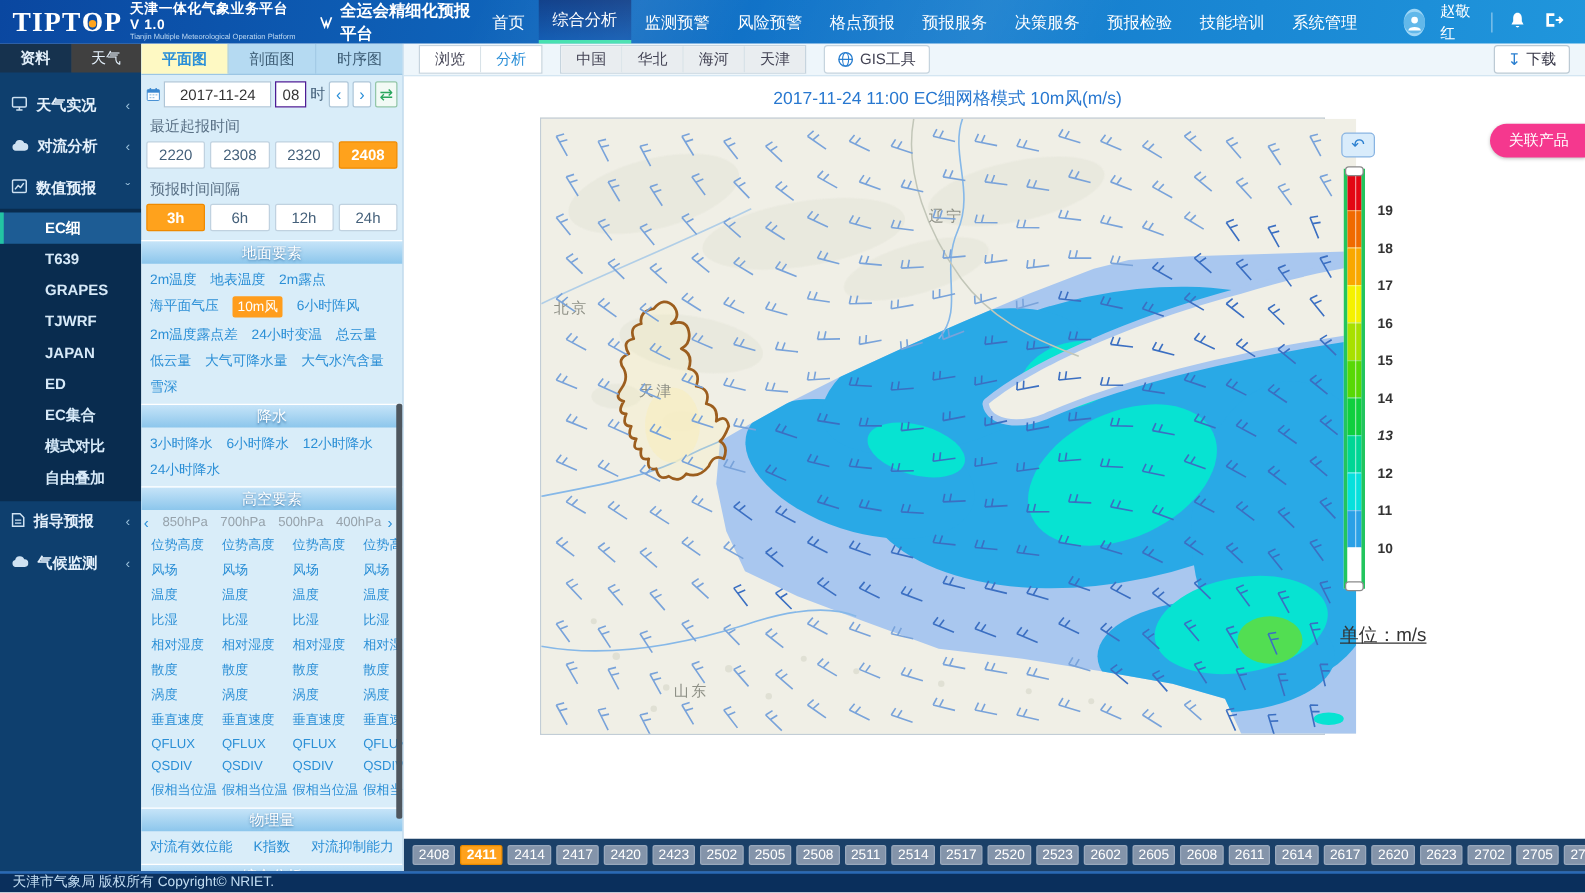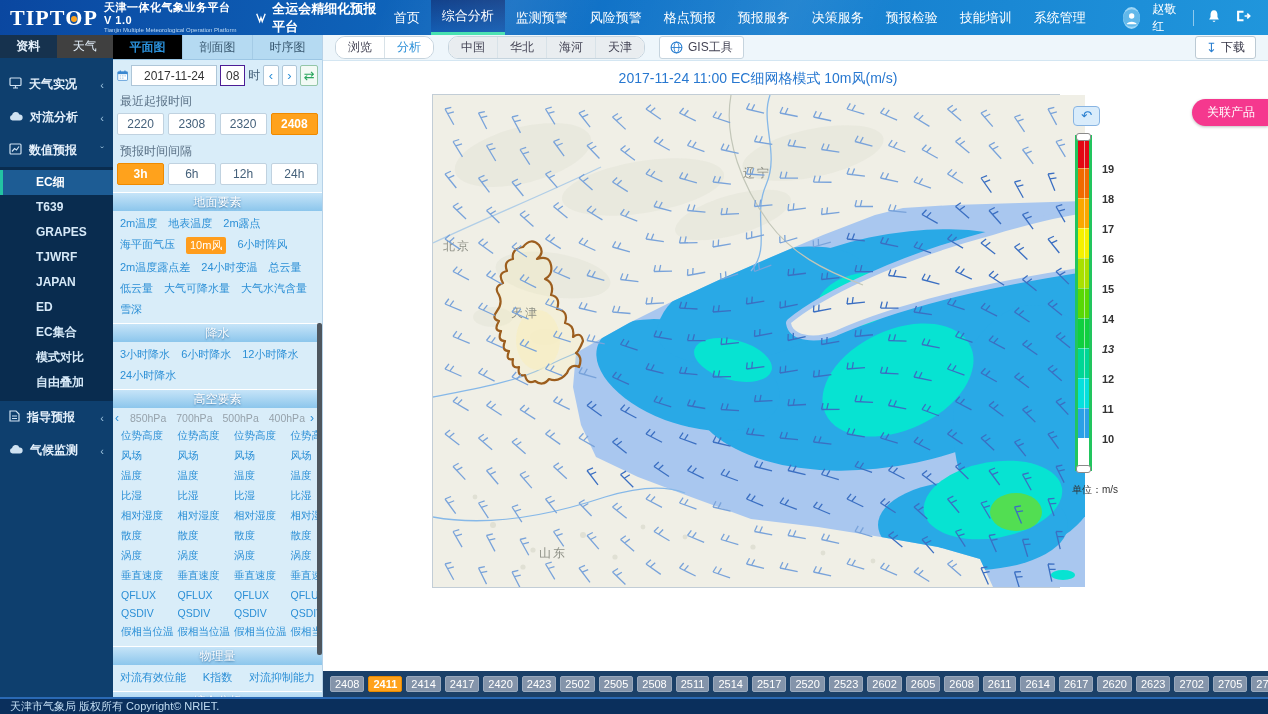--- a/index.html
+++ b/index.html
@@ -41,21 +41,21 @@
 .chev { margin-left:auto; font-size:11px; color:#9cc2dd; }
 .side-sub { background:#092c4f; padding:3px 0 6px; }
 .side-sub-item { height:25px; line-height:25px; padding-left:36px; font-size:12px; color:#d6e9f8; font-weight:bold; cursor:pointer; }
 .side-sub-item.selected { background:#1d5c94; border-left:3px solid #23c3a3; padding-left:33px; color:#fff; }
 
 
 .panel { width:210px; flex-shrink:0; background:#d9edf9; position:relative; overflow:hidden; border-right:1px solid #b6d2e8; }
 .panel-tabs { display:flex; height:25px; background:#b5daf2; border-bottom:1px solid #9cc6e4; }
 .panel-tab { flex:1; text-align:center; line-height:24px; font-size:12px; color:#3a5a72; border-right:1px solid #a4cbe6; cursor:pointer; }
 .panel-tab:last-child { border-right:none; }
-.panel-tab.active { background:#000000; color:#2a8fd8; font-weight:bold; }
+.panel-tab.active { background:#fef9c3; color:#2a8fd8; font-weight:bold; }
 .date-row { display:flex; align-items:center; gap:3px; padding:5px 4px 4px; }
 .date-input { width:86px; height:21px; border:1px solid #aec6d8; background:#fff; font-size:12px; text-align:center; color:#333; font-family:inherit; }
 .hour-input { width:25px; height:21px; border:1px solid #4c1d95; background:#fff; font-size:12px; text-align:center; color:#333; font-family:inherit; }
 .hour-lbl { font-size:12px; color:#44607a; }
 .step-btn { width:20px; height:21px; background:#fff; border:1px solid #aec6d8; color:#2a8fd8; font-size:13px; line-height:19px; text-align:center; border-radius:2px; cursor:pointer; }
 .loop-btn { width:23px; height:21px; background:#f2faf5; border:1px solid #93c6a8; color:#2aa65e; font-size:13px; line-height:19px; text-align:center; border-radius:2px; cursor:pointer; }
 .small-label { font-size:12px; color:#5a7186; padding:3px 7px 2px; }
 .chip-row { display:flex; gap:4px; padding:1px 4px 5px; }
 .chip { flex:1; height:22px; line-height:20px; text-align:center; background:#fff; border:1px solid #c0d2e0; font-size:12px; color:#44607a; border-radius:2px; cursor:pointer; }
 .chip.active { background:#ffa21c; border-color:#ef8a00; color:#fff; font-weight:bold; }
@@ -67,21 +67,21 @@
 .upper-head { display:flex; align-items:center; font-size:10.5px; color:#96a2ab; padding:3px 2px 1px; }
 .upper-head .lvl { flex:1; text-align:center; cursor:pointer; }
 .upper-head .arr { color:#2a8fd8; font-size:12px; width:10px; cursor:pointer; }
 .upper-rows { display:grid; grid-template-columns:repeat(4,1fr); row-gap:6px; font-size:10.5px; padding:3px 4px 5px; }
 .upper-rows .cell { color:#2b8fd6; text-align:left; padding-left:4px; cursor:pointer; white-space:nowrap; }
 .scroll-thumb { position:absolute; right:0; top:288px; width:5px; height:332px; background:#4e565e; border-radius:2px; }
 
 
 .main { flex:1; position:relative; background:#fff; overflow:hidden; }
 .toolbar { height:26px; background:#eef6fb; border-bottom:1px solid #d4e6f2; display:flex; align-items:center; gap:14px; padding:0 12px; }
-.tb-group { display:flex; border:1px solid #c6d4de; border-radius:10px; overflow:hidden; background:#fff; }
+.tb-group { display:flex; border:1px solid #c6d4de; border-radius:0; overflow:hidden; background:#fff; }
 .tb-btn { padding:0 12px; line-height:21px; font-size:12px; color:#445; background:#fff; border-right:1px solid #d8e2e8; cursor:pointer; white-space:nowrap; }
 .tb-btn:last-child { border-right:none; }
 .tb-btn.blue { color:#2a8fd8; }
 .tb-btn.grey { background:#e9edf0; }
 .gis-btn { display:flex; align-items:center; gap:5px; border:1px solid #c6d4de; border-radius:3px; background:#fff; padding:0 10px; line-height:21px; font-size:12px; color:#445; cursor:pointer; }
 .dl-btn { margin-left:auto; display:flex; align-items:center; gap:4px; border:1px solid #bccad4; border-radius:3px; background:#fff; padding:0 10px; line-height:21px; font-size:12px; color:#334; cursor:pointer; }
 .dl-btn .ic { color:#2a7fd0; font-size:13px; }
 .map-title { width:652px; margin:9px 0 6px 109px; text-align:center; font-size:14px; color:#2878d0; }
 .related-btn { position:absolute; right:0; top:64px; background:#f5388e; color:#fff; font-size:12px; padding:5px 13px 5px 15px; border-radius:14px 0 0 14px; cursor:pointer; box-shadow:0 1px 3px rgba(0,0,0,.25); }
 .map-row { display:flex; margin-left:109px; }
@@ -89,21 +89,21 @@
 .map-frame svg { display:block; }
 .legend-col { margin-left:12px; padding-top:12px; width:72px; }
 .undo-btn { width:27px; height:20px; border:1px solid #88b4e2; background:#d9ecfb; border-radius:4px; color:#2a7fd0; text-align:center; line-height:18px; font-size:13px; cursor:pointer; margin-bottom:9px; margin-left:1px; }
 .colorbar { position:relative; width:17px; border:3px solid #22c55e; margin-left:3px; background:#fff; }
 .colorbar::after { content:""; position:absolute; left:50%; top:0; bottom:0; width:1px; background:rgba(255,255,255,.55); }
 .seg { width:100%; height:30px; position:relative; border-top:1px solid rgba(255,255,255,.35); }
 .seg:first-child { border-top:none; }
 .seg-label { position:absolute; left:24px; bottom:-7px; font-size:11px; font-weight:bold; color:#333; }
 .cb-handle { position:absolute; left:50%; width:15px; height:8px; margin-left:-7.5px; background:#fff; border:1px solid #8a8a8a; border-radius:3px; z-index:2; cursor:pointer; }
 .cb-handle.top { top:-5px; } .cb-handle.bot { bottom:-5px; }
-.unit-lbl { margin-top:12px; font-size:10px; color:#333; white-space:nowrap; }
+.unit-lbl { margin-top:28px; font-size:15px; color:#333; white-space:nowrap;text-decoration:underline; }
 
 
 .timeline { position:absolute; left:0; right:0; bottom:0; height:26px; background:#1b4068; display:flex; align-items:center; padding:0 0 0 7px; gap:4px; }
 .tl-btn { font-size:11px; color:#fff; background:#8494aa; border:1px solid #99a8bc; border-radius:2px; padding:1px 4px; cursor:pointer; }
 .tl-btn.active { background:#ffa21c; border-color:#e88a00; font-weight:bold; }
 
 
 .footer { position:absolute; left:0; bottom:0; width:100%; height:17px; background:#0a2f5c; border-top:2px solid #2a69b4; color:#c2ddf2; font-size:11px; line-height:14px; padding-left:10px; }
 </style>
 </head>

